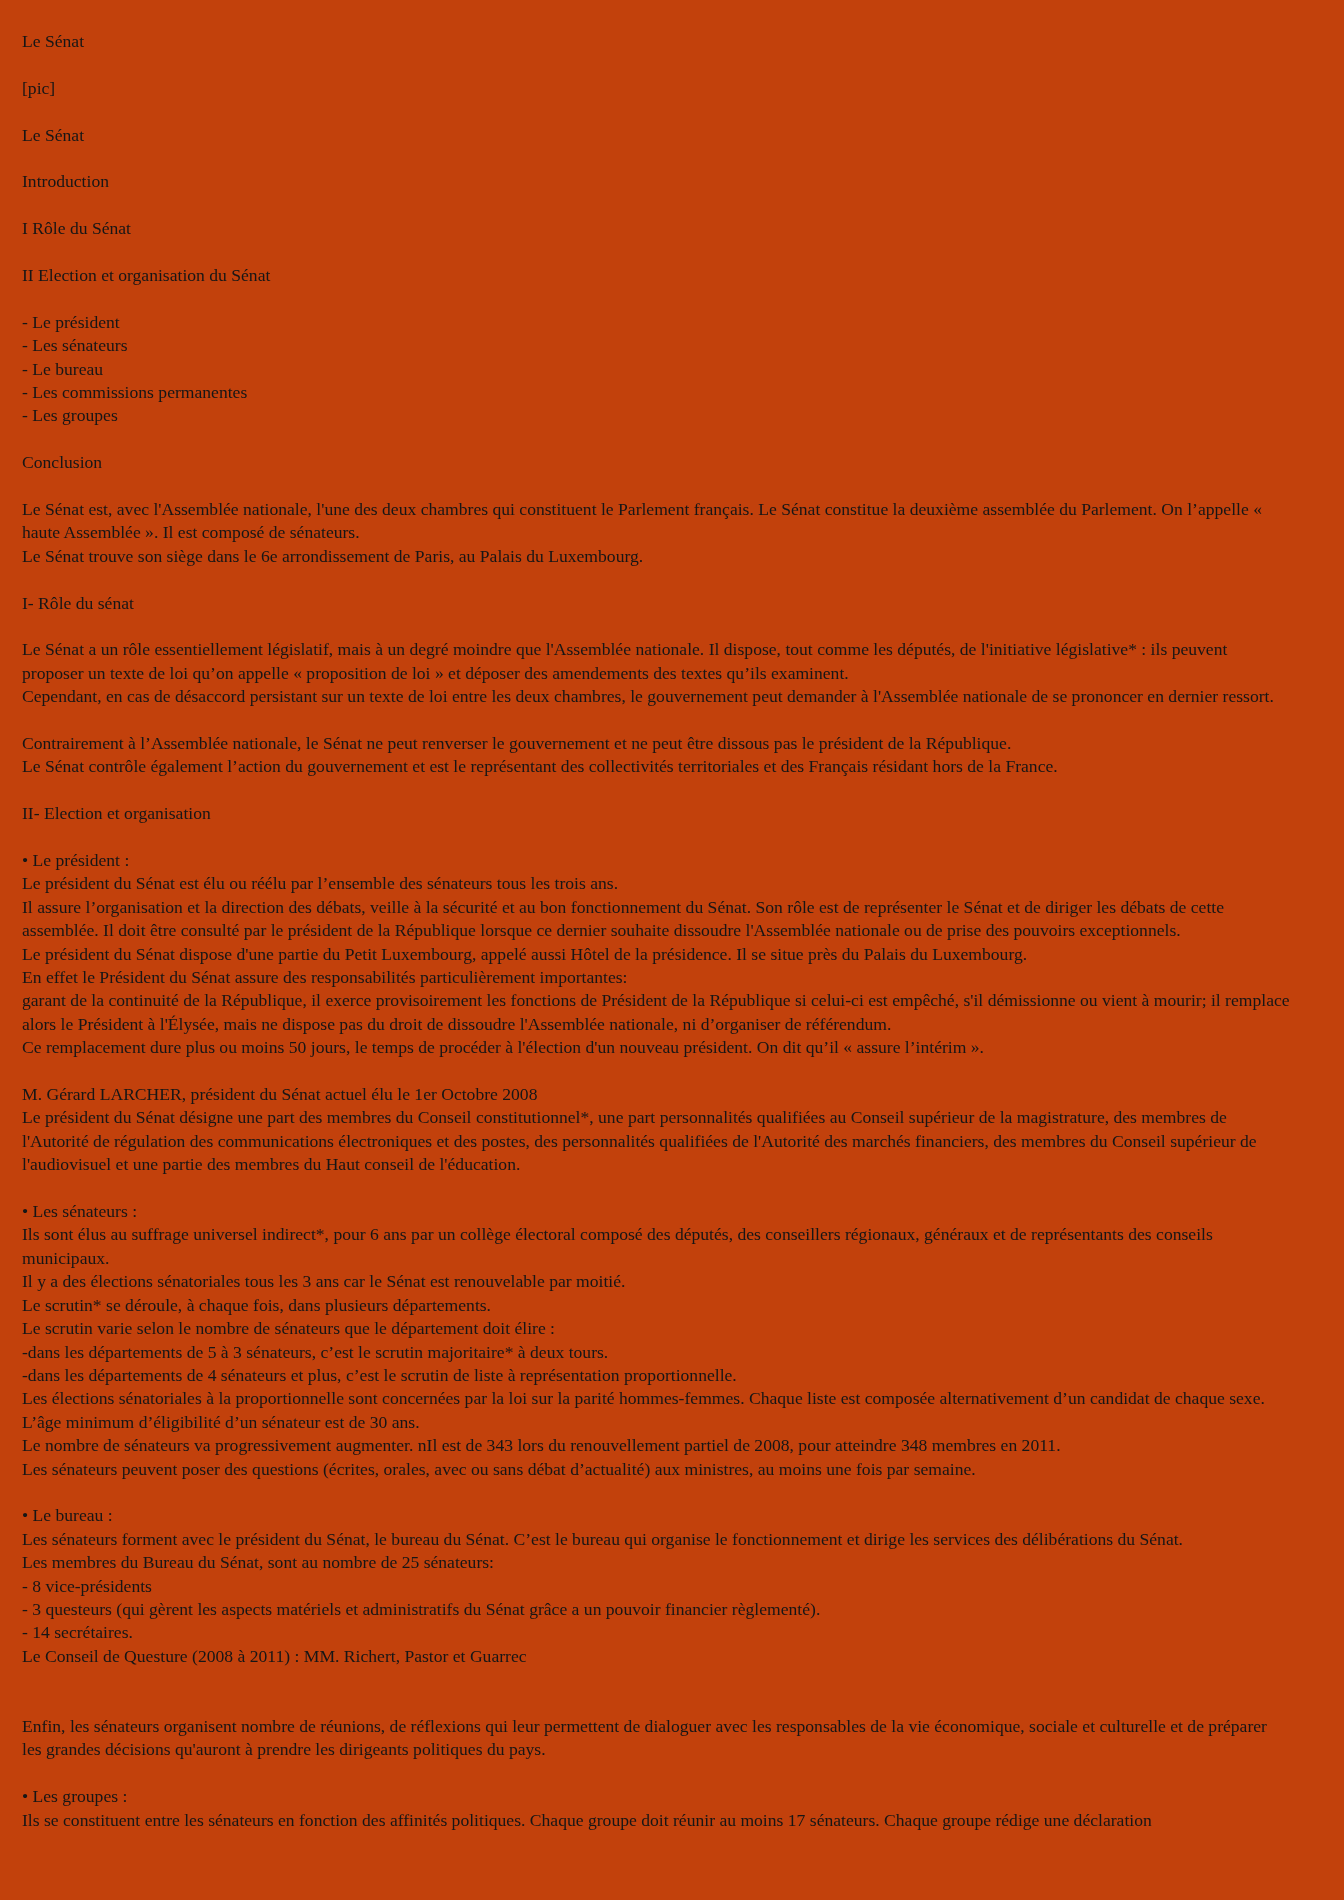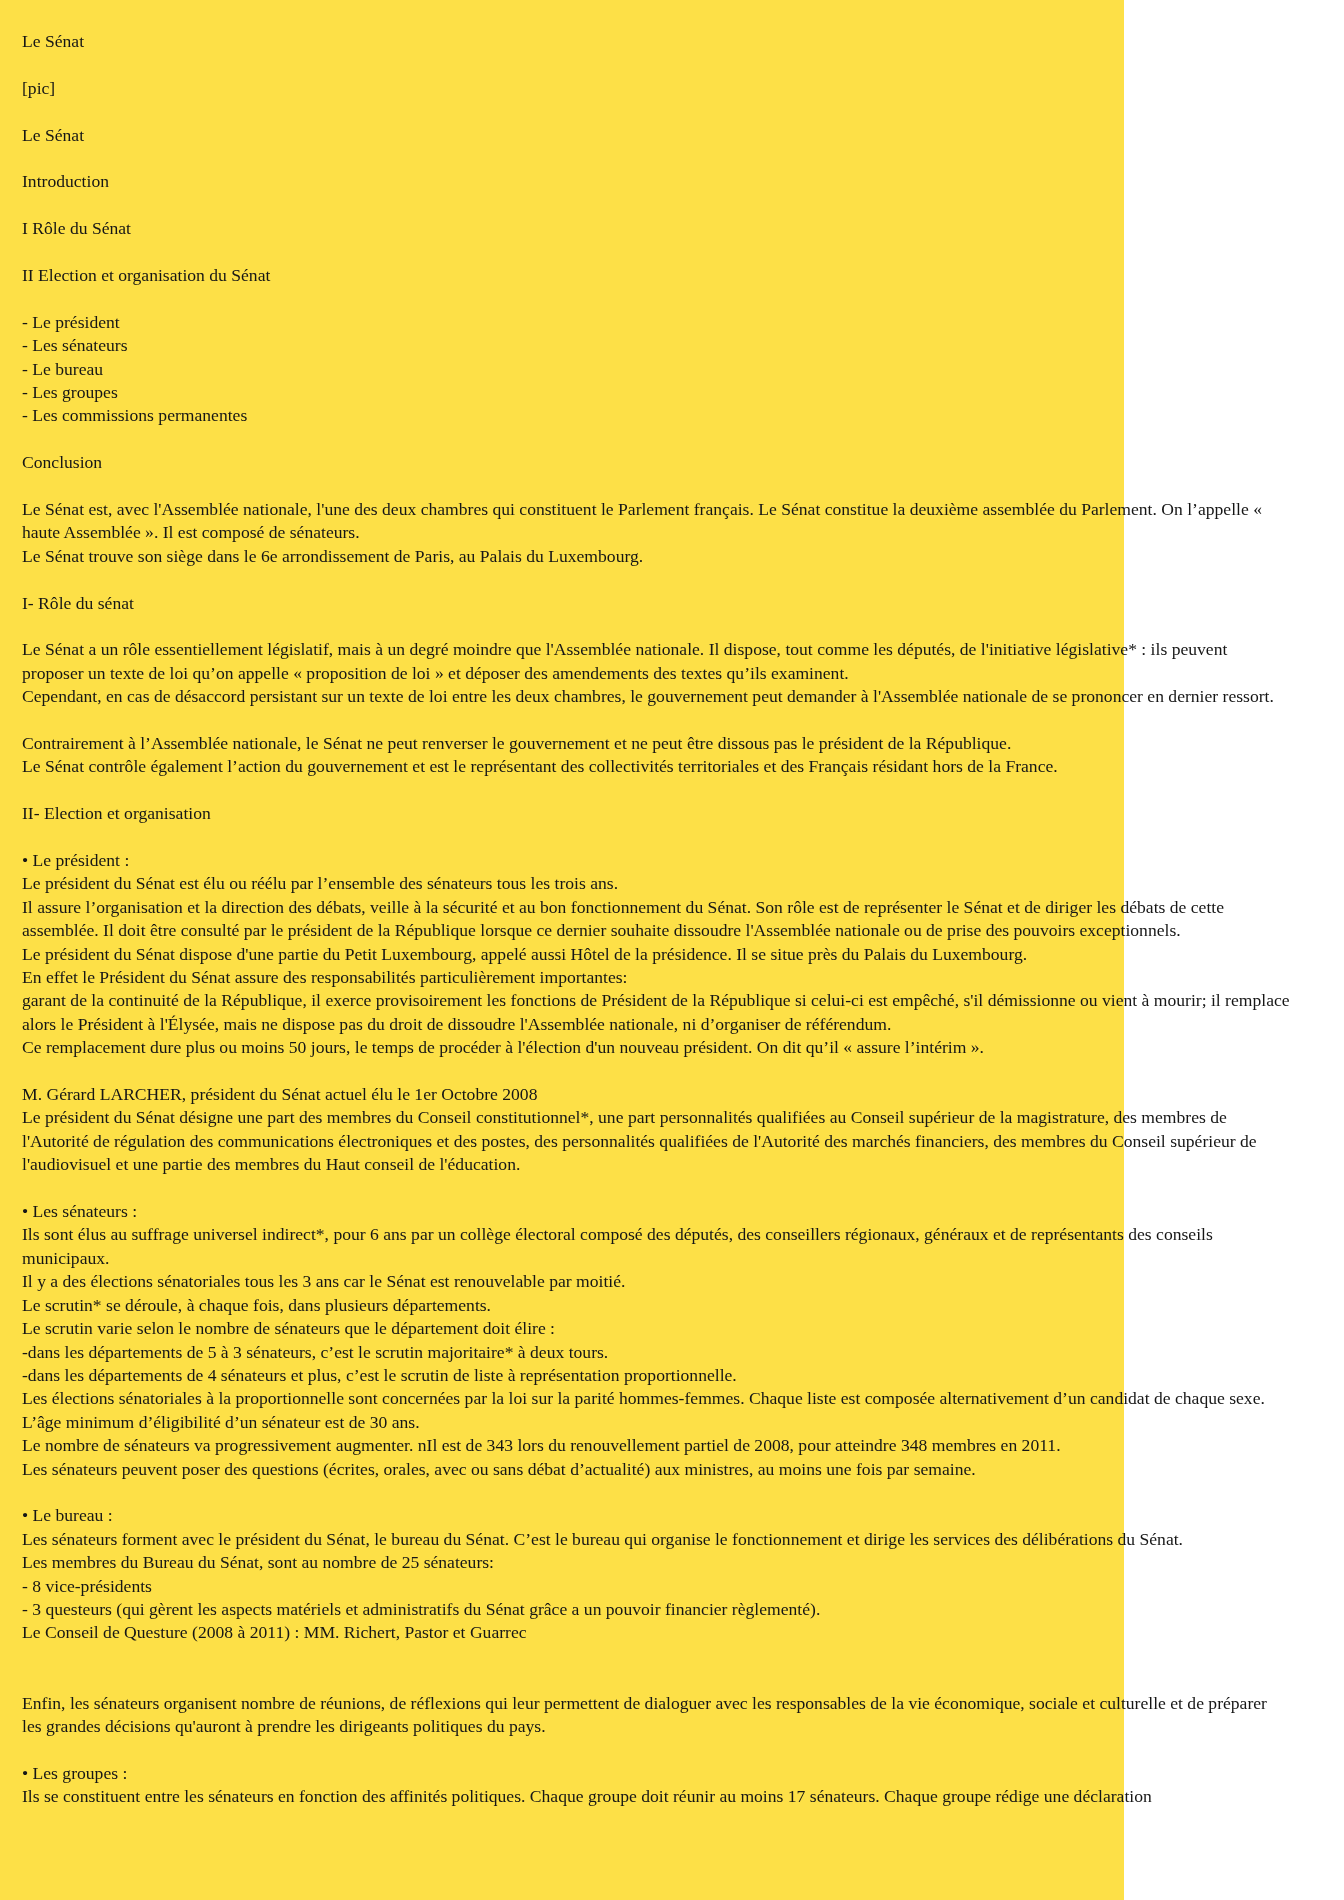--- a/index.html
+++ b/index.html
@@ -9,23 +9,23 @@
   }
   body {
     width: 1344px;
     height: 1900px;
     font-family: "Liberation Serif", "DejaVu Serif", serif;
     color: #000000;
     overflow: hidden;
   }
   .page {
     position: relative;
-    width: 1124px;
+    width: 1344px;
     height: 1900px;
-    background: #fde047;
+    background: #c2410c;
     padding: 12px;
     box-sizing: border-box;
   }
   .doc-body {
     position: absolute;
     left: 22px;
     top: 30px;
     width: 1268px;
   }
   p.line {
@@ -60,22 +60,22 @@
       <div class="gap"></div>
       <p class="line">Introduction</p>
       <div class="gap"></div>
       <p class="line">I Rôle du Sénat</p>
       <div class="gap"></div>
       <p class="line">II Election et organisation du Sénat</p>
       <div class="gap"></div>
       <p class="line">- Le président</p>
       <p class="line">- Les sénateurs</p>
       <p class="line">- Le bureau</p>
+      <p class="line">- Les commissions permanentes</p>
       <p class="line">- Les groupes</p>
-      <p class="line">- Les commissions permanentes</p>
       <div class="gap"></div>
       <p class="line">Conclusion</p>
       <div class="gap"></div>
       <p class="para">Le Sénat est, avec l'Assemblée nationale, l'une des deux chambres qui constituent le Parlement français. Le Sénat constitue la deuxième assemblée du Parlement. On l’appelle « haute Assemblée ». Il est composé de sénateurs.</p>
       <p class="line">Le Sénat trouve son siège dans le 6e arrondissement de Paris, au Palais du Luxembourg.</p>
       <div class="gap"></div>
       <p class="line">I- Rôle du sénat</p>
       <div class="gap"></div>
       <p class="para">Le Sénat a un rôle essentiellement législatif, mais à un degré moindre que l'Assemblée nationale. Il dispose, tout comme les députés, de l'initiative législative* : ils peuvent proposer un texte de loi qu’on appelle « proposition de loi » et déposer des amendements des textes qu’ils examinent.</p>
       <p class="para">Cependant, en cas de désaccord persistant sur un texte de loi entre les deux chambres, le gouvernement peut demander à l'Assemblée nationale de se prononcer en dernier ressort.</p>
@@ -106,20 +106,21 @@
       <p class="para">Les élections sénatoriales à la proportionnelle sont concernées par la loi sur la parité hommes-femmes. Chaque liste est composée alternativement d’un candidat de chaque sexe.</p>
       <p class="line">L’âge minimum d’éligibilité d’un sénateur est de 30 ans.</p>
       <p class="line">Le nombre de sénateurs va progressivement augmenter. nIl est de 343 lors du renouvellement partiel de 2008, pour atteindre 348 membres en 2011.</p>
       <p class="line">Les sénateurs peuvent poser des questions (écrites, orales, avec ou sans débat d’actualité) aux ministres, au moins une fois par semaine.</p>
       <div class="gap"></div>
       <p class="line">• Le bureau :</p>
       <p class="line">Les sénateurs forment avec le président du Sénat, le bureau du Sénat. C’est le bureau qui organise le fonctionnement et dirige les services des délibérations du Sénat.</p>
       <p class="line">Les membres du Bureau du Sénat, sont au nombre de 25 sénateurs:</p>
       <p class="line">- 8 vice-présidents</p>
       <p class="line">- 3 questeurs (qui gèrent les aspects matériels et administratifs du Sénat grâce a un pouvoir financier règlementé).</p>
+      <p class="line">- 14 secrétaires.</p>
       <p class="line">Le Conseil de Questure (2008 à 2011) : MM. Richert, Pastor et Guarrec</p>
       <div class="gap"></div>
       <div class="gap"></div>
       <p class="para">Enfin, les sénateurs organisent nombre de réunions, de réflexions qui leur permettent de dialoguer avec les responsables de la vie économique, sociale et culturelle et de préparer les grandes décisions qu'auront à prendre les dirigeants politiques du pays.</p>
       <div class="gap"></div>
       <p class="line">• Les groupes :</p>
       <p class="line">Ils se constituent entre les sénateurs en fonction des affinités politiques. Chaque groupe doit réunir au moins 17 sénateurs. Chaque groupe rédige une déclaration</p>
     </div>
 </div>
 

